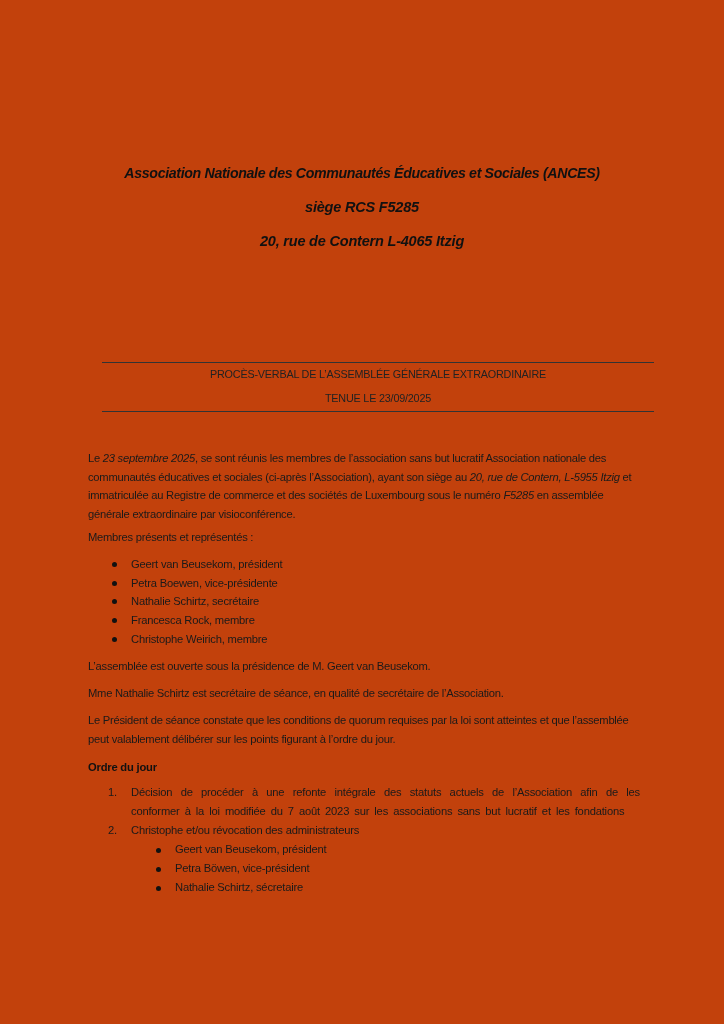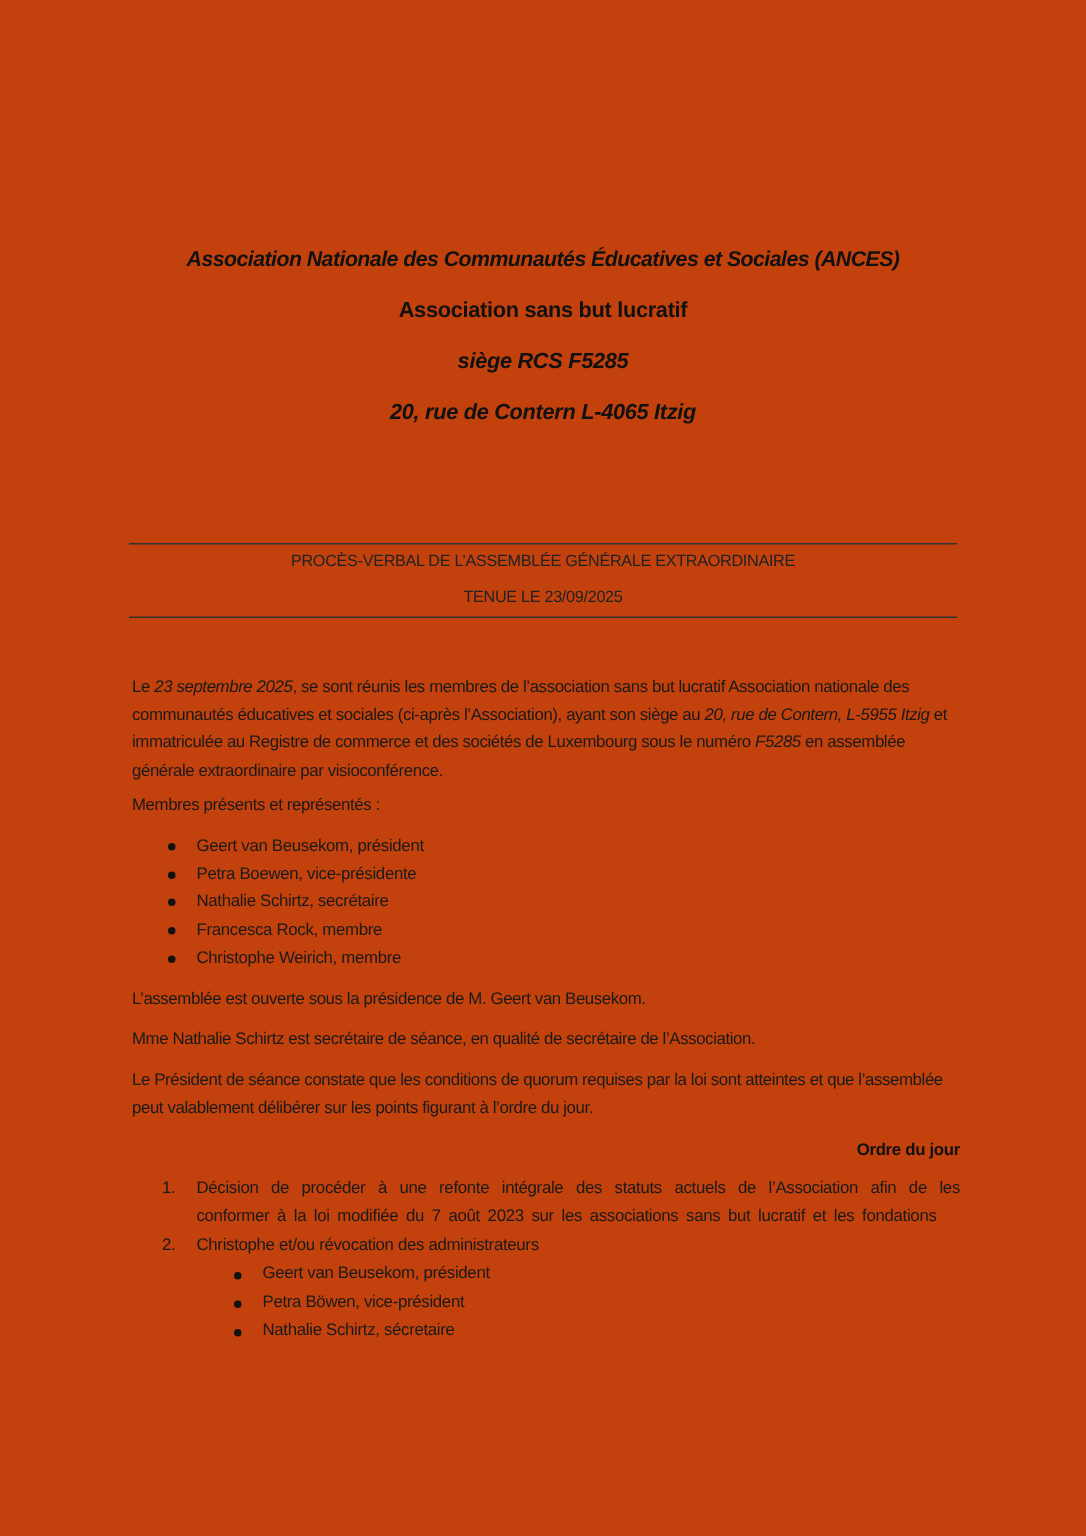--- a/index.html
+++ b/index.html
@@ -34,21 +34,21 @@
       line-height: 18px;
       margin: 0 0 16px 0;
       white-space: nowrap;
       letter-spacing: -0.2px;
     }
     .header-line.italic { font-style: italic; }
     .header-line.title { font-size: 14.2px; letter-spacing: -0.35px; }
 
     .pv-box {
       position: absolute;
-      left: 86px;
+      left: 102px;
       width: 552px;
       top: 362px;
       height: 48px;
       border-top: 1px solid #333;
       border-bottom: 1px solid #333;
       text-align: center;
       font-size: 10.8px;
       color: #222;
     }
     .pv-line1 { position: absolute; left: 0; right: 0; top: 5px; letter-spacing: -0.2px; }
@@ -97,21 +97,21 @@
 
     .p-open { top: 657px; }
     .p-secr { top: 684px; }
     .p-quorum { top: 711px; }
 
     .ordre-title {
       position: absolute;
       left: 88px;
       width: 552px;
       top: 758px;
-      text-align: right;
+      text-align: left;
       font-weight: bold;
       font-size: 11.2px;
       line-height: 18px;
       letter-spacing: -0.2px;
     }
 
     .ordered-list {
       position: absolute;
       left: 88px;
       width: 552px;
@@ -155,21 +155,20 @@
       background: #111;
     }
   </style>
 </head>
 <body>
 
 <div class="page">
 
   <div class="header-block">
     <div class="header-line italic title">Association Nationale des Communautés Éducatives et Sociales (ANCES)</div>
-    <div class="header-line">Association sans but lucratif</div>
     <div class="header-line italic">siège RCS F5285</div>
     <div class="header-line italic">20, rue de Contern L-4065 Itzig</div>
   </div>
 
   <div class="pv-box">
     <div class="pv-line1">PROCÈS-VERBAL DE L’ASSEMBLÉE GÉNÉRALE EXTRAORDINAIRE</div>
     <div class="pv-line2">TENUE LE 23/09/2025</div>
   </div>
 
   <div class="body-text p-intro"><span>Le </span><i>23 septembre 2025</i><span>, se sont réunis les membres de l’association sans but lucratif Association nationale des communautés éducatives et sociales (ci-après l’Association), ayant son siège au </span><i>20, rue de Contern, L-5955 Itzig</i><span> et immatriculée au Registre de commerce et des sociétés de Luxembourg sous le numéro </span><i>F5285</i><span> en assemblée générale extraordinaire par visioconférence.</span></div>

